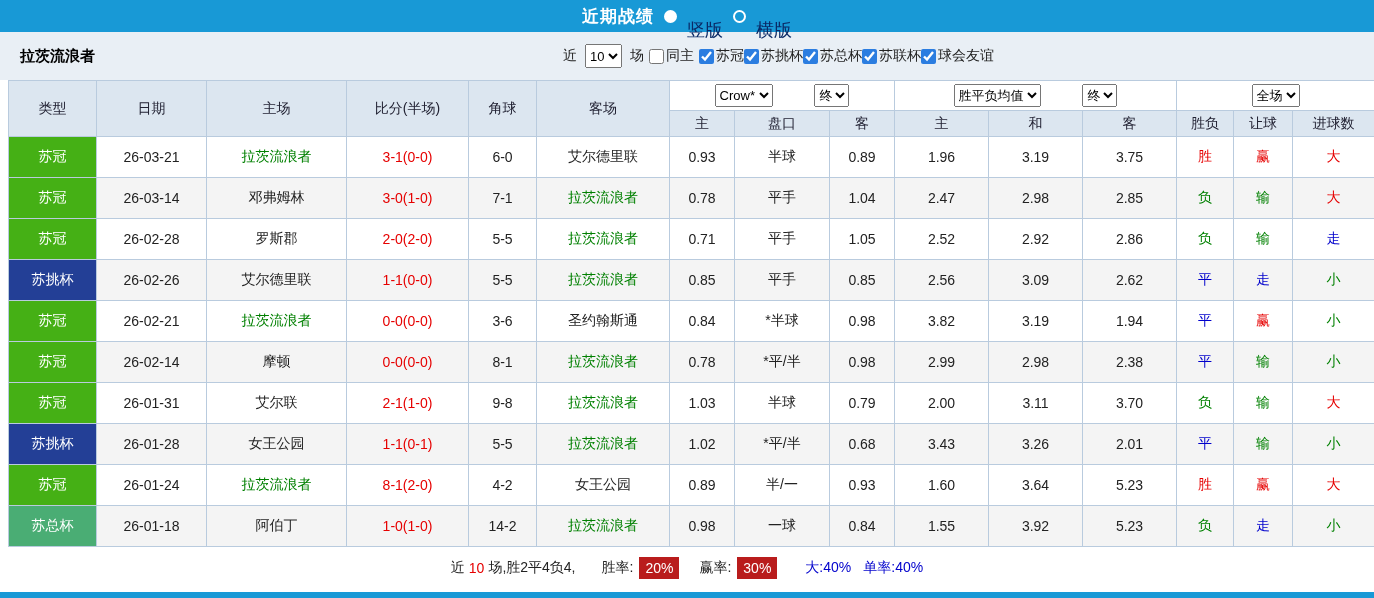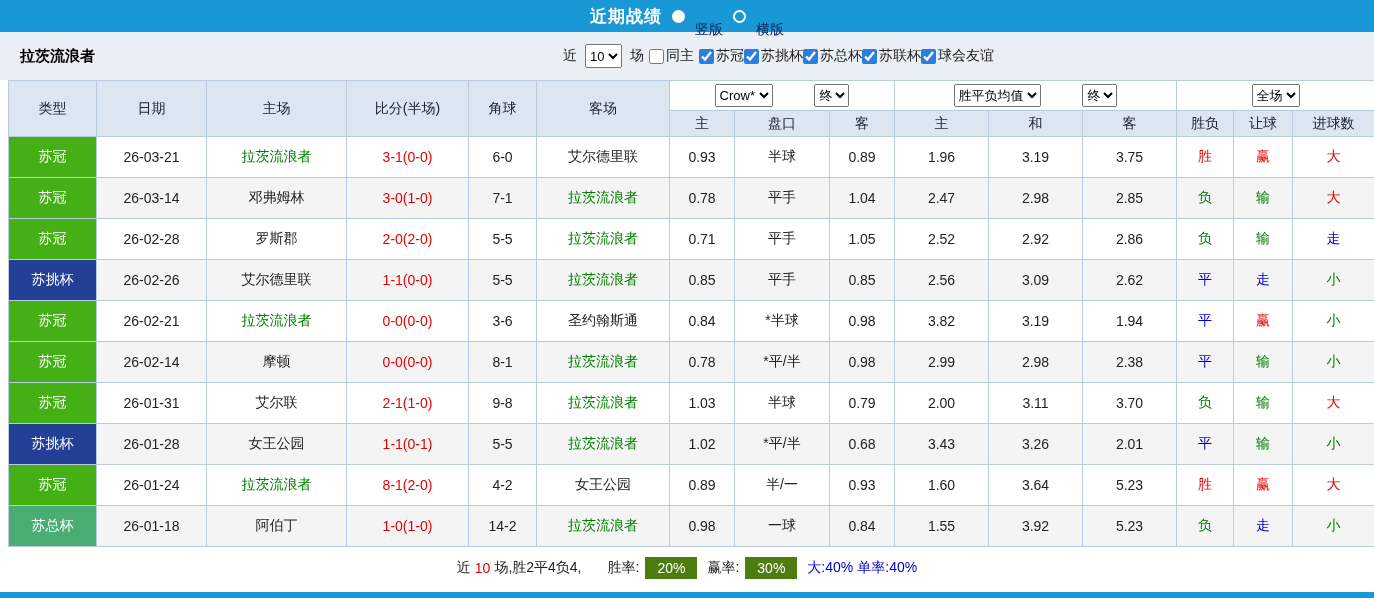--- a/index.html
+++ b/index.html
@@ -6,21 +6,21 @@
   html,body { width:1374px; height:598px; overflow:hidden; background:#fff;
               font-family:"Liberation Sans","DejaVu Sans",sans-serif; }
 
   
   .topbar { height:32px; background:#1899d6; display:flex; align-items:center;
             justify-content:center; gap:10px; }
   .topbar .title { color:#ffffff; font-weight:bold; font-size:17px; letter-spacing:1px; }
   .radio { width:13px; height:13px; border:2px solid #fff; border-radius:50%;
            display:inline-block; cursor:pointer; }
   .radio.checked { background:#fff; }
-  .radio-label { color:#0a2a66; font-size:14px; cursor:pointer;margin-top:28px; }
+  .radio-label { color:#0a2a66; font-size:18px; cursor:pointer;margin-top:28px; }
 
   
   .filterbar { height:48px; background:#e9eff5; display:flex; align-items:center;
                padding:0 20px; font-size:14px; color:#222; }
   .team-name { font-weight:bold; font-size:15px; color:#000; }
   .filters { margin-left:auto; margin-right:360px; display:flex; align-items:center; gap:5px; white-space:nowrap; }
   .filters select { font-size:13px; height:24px; margin:0 3px; }
   .chk { display:inline-flex; align-items:center; gap:2px; cursor:pointer;justify-content:center; }
   .chk input { width:15px; height:15px; accent-color:#2b7de0; cursor:pointer; }
 
@@ -45,22 +45,22 @@
   
   .c-red   { color:#e60000 !important; }
   .c-green { color:#008000 !important; }
   .c-blue  { color:#0000cc !important; }
   .c-team  { color:#008000 !important; }
 
   
   .summary { height:42px; display:flex; align-items:center; justify-content:center;
              gap:4px; font-size:14px; color:#222; background:#fff; }
   .summary .red { color:#e60000; }
-  .summary .blue { color:#0000cc; margin-left:0; }
-  .summary .badge { background:#4d7c0f; color:#fff; padding:3px 12px; margin:0 6px 0 2px; }
+  .summary .blue { color:#0000cc; margin-left:8px; }
+  .summary .badge { background:#b91c1c; color:#fff; padding:3px 6px; margin:0 16px 0 2px; }
 
   .bottom-strip { position:absolute; left:0; bottom:0; width:1374px; height:6px;
                   background:#1899d6; }
 </style>
 </head>
 <body>
 
 <div class="topbar">
   <span class="title">近期战绩</span>
   <span class="radio checked"></span>

